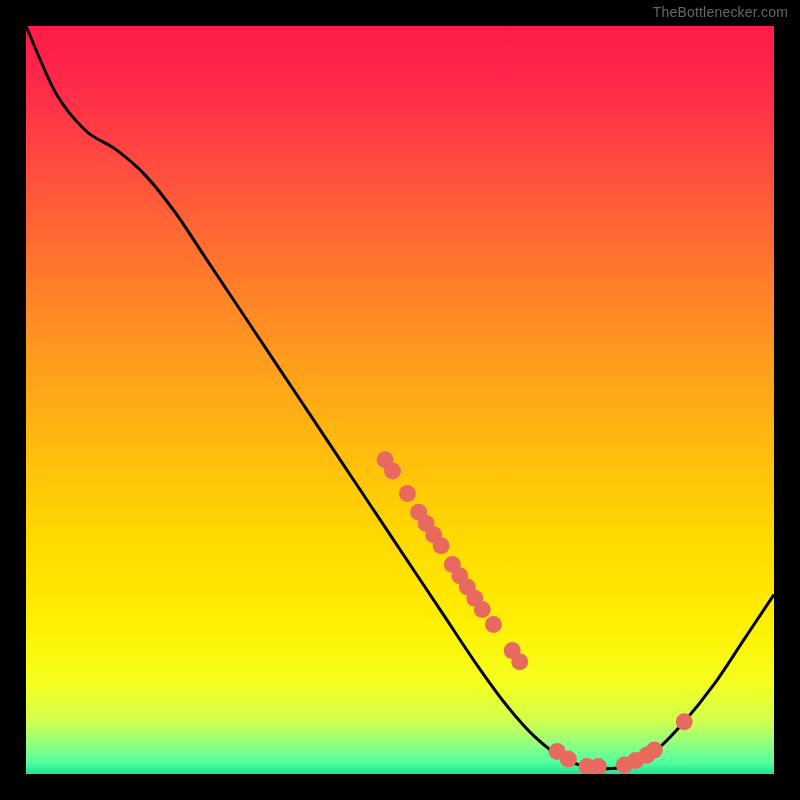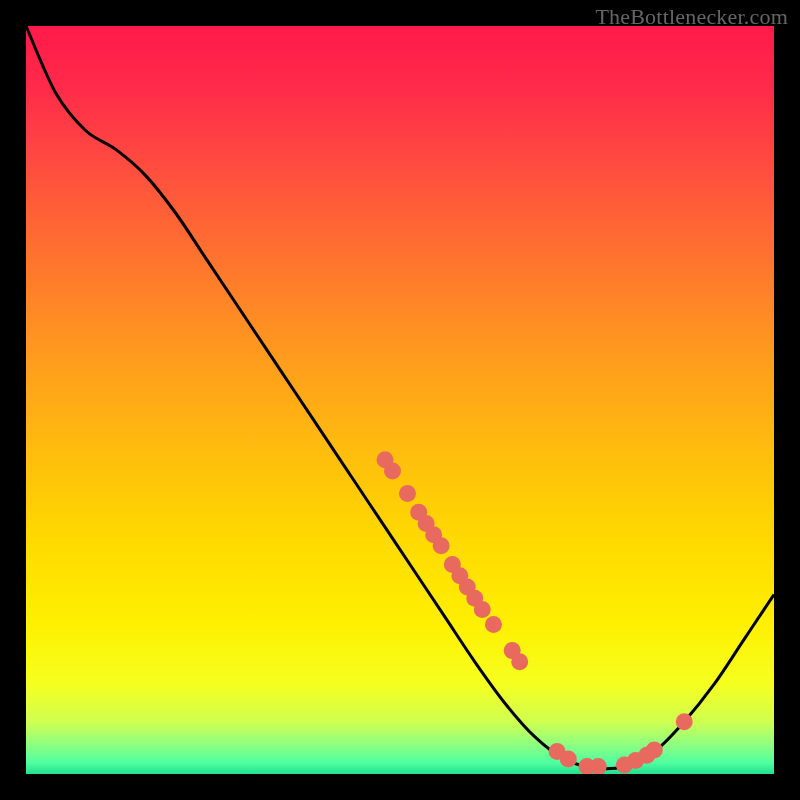--- a/index.html
+++ b/index.html
@@ -15,22 +15,22 @@
     left: 26px;
     top: 26px;
     width: 748px;
     height: 748px;
   }
   .attribution {
     position: absolute;
     top: 4px;
     right: 12px;
     color: #666666;
-    font-family: Liberation Serif, serif;
-    font-size: 22px;
+    font-family: Liberation Sans, sans-serif;
+    font-size: 14px;
     letter-spacing: 0.2px;
     z-index: 10;
     user-select: none;
   }
 </style>
 </head>
 <body>
 
 <div class="attribution">TheBottlenecker.com</div>
 

